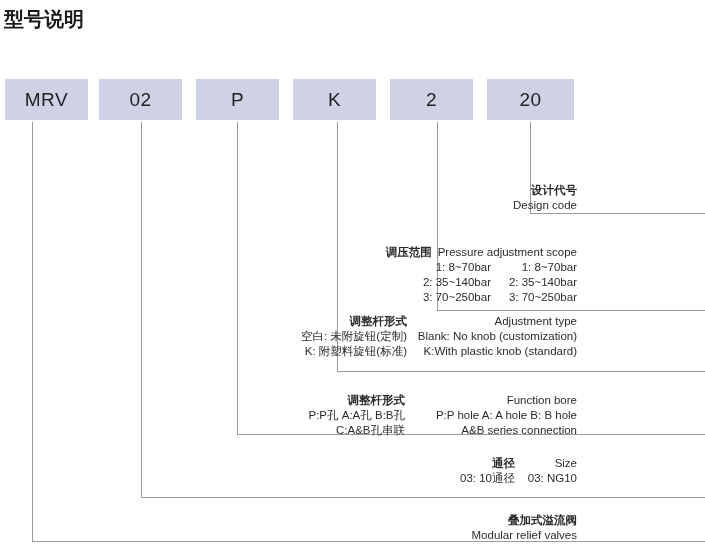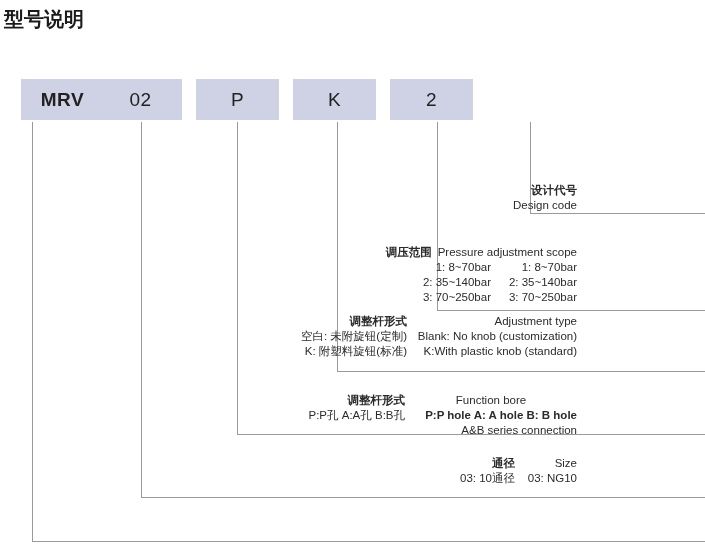--- a/index.html
+++ b/index.html
@@ -86,34 +86,37 @@
   
   .gap-sm { display: inline-block; width: 6px; }
 </style>
 </head>
 <body>
 
 <div class="page">
 
   <div class="title">型号说明</div>
 
-  <div class="code-box" style="left:21px;  width:83px;font-weight:bold;">
+  <div class="code-box" style="left:5px;  width:83px;">
       <span>MRV</span>
     </div>
   <div class="code-box" style="left:99px; width:83px;">
       <span>02</span>
     </div>
   <div class="code-box" style="left:196px;width:83px;">
       <span>P</span>
     </div>
   <div class="code-box" style="left:293px;width:83px;">
       <span>K</span>
     </div>
   <div class="code-box" style="left:390px;width:83px;">
       <span>2</span>
+    </div>
+  <div class="code-box" style="left:487px;width:87px;">
+      <span>20</span>
     </div>
 
   <div class="vline" style="left:530px; top:122px; height:92px;"></div>
   <div class="hline" style="left:530px; top:213px; width:175px;"></div>
 
   <div class="vline" style="left:437px; top:122px; height:189px;"></div>
   <div class="hline" style="left:437px; top:310px; width:268px;"></div>
 
   <div class="vline" style="left:337px; top:122px; height:250px;"></div>
   <div class="hline" style="left:337px; top:371px; width:368px;"></div>
@@ -167,36 +170,45 @@
     </div>
     <div class="row">
       <span class="cn" style="width:198px;">K: 附塑料旋钮(标准)</span>
       <span class="en" style="width:170px;">K:With plastic knob (standard)</span>
     </div>
   </div>
 
   <div class="ann" style="right:4px; top:393px; text-align:right;">
     <div class="row">
       <span class="head-cn" style="width:230px; text-align:right;">调整杆形式</span>
-      <span class="en" style="width:172px;text-align:center;">Function bore</span>
+      <span class="en" style="width:172px;">Function bore</span>
     </div>
     <div class="row">
       <span class="cn" style="width:230px;">P:P孔  A:A孔  B:B孔</span>
-      <span class="en" style="width:172px;font-weight:bold;">P:P hole   A: A hole   B: B hole</span>
-    </div>
-    <div class="row">
+      <span class="en" style="width:172px;">P:P hole   A: A hole   B: B hole</span>
+    </div>
+    <div class="row">
+      <span class="cn" style="width:230px;">C:A&amp;B孔串联</span>
       <span class="en" style="width:172px;">A&amp;B series connection</span>
     </div>
   </div>
 
   <div class="ann" style="right:4px; top:456px; text-align:right;">
     <div class="row">
       <span class="head-cn" style="width:82px; text-align:right;">通径</span>
       <span class="en" style="width:62px;">Size</span>
     </div>
     <div class="row">
       <span class="cn" style="width:82px;">03: 10通径</span>
       <span class="en" style="width:62px;">03: NG10</span>
     </div>
   </div>
 
+  <div class="ann" style="right:4px; top:513px; text-align:right;">
+    <div class="row">
+      <span class="head-cn">叠加式溢流阀</span>
+    </div>
+    <div class="row">
+      <span class="en">Modular relief valves</span>
+    </div>
+  </div>
 
 </div>
 
 </body></html>

